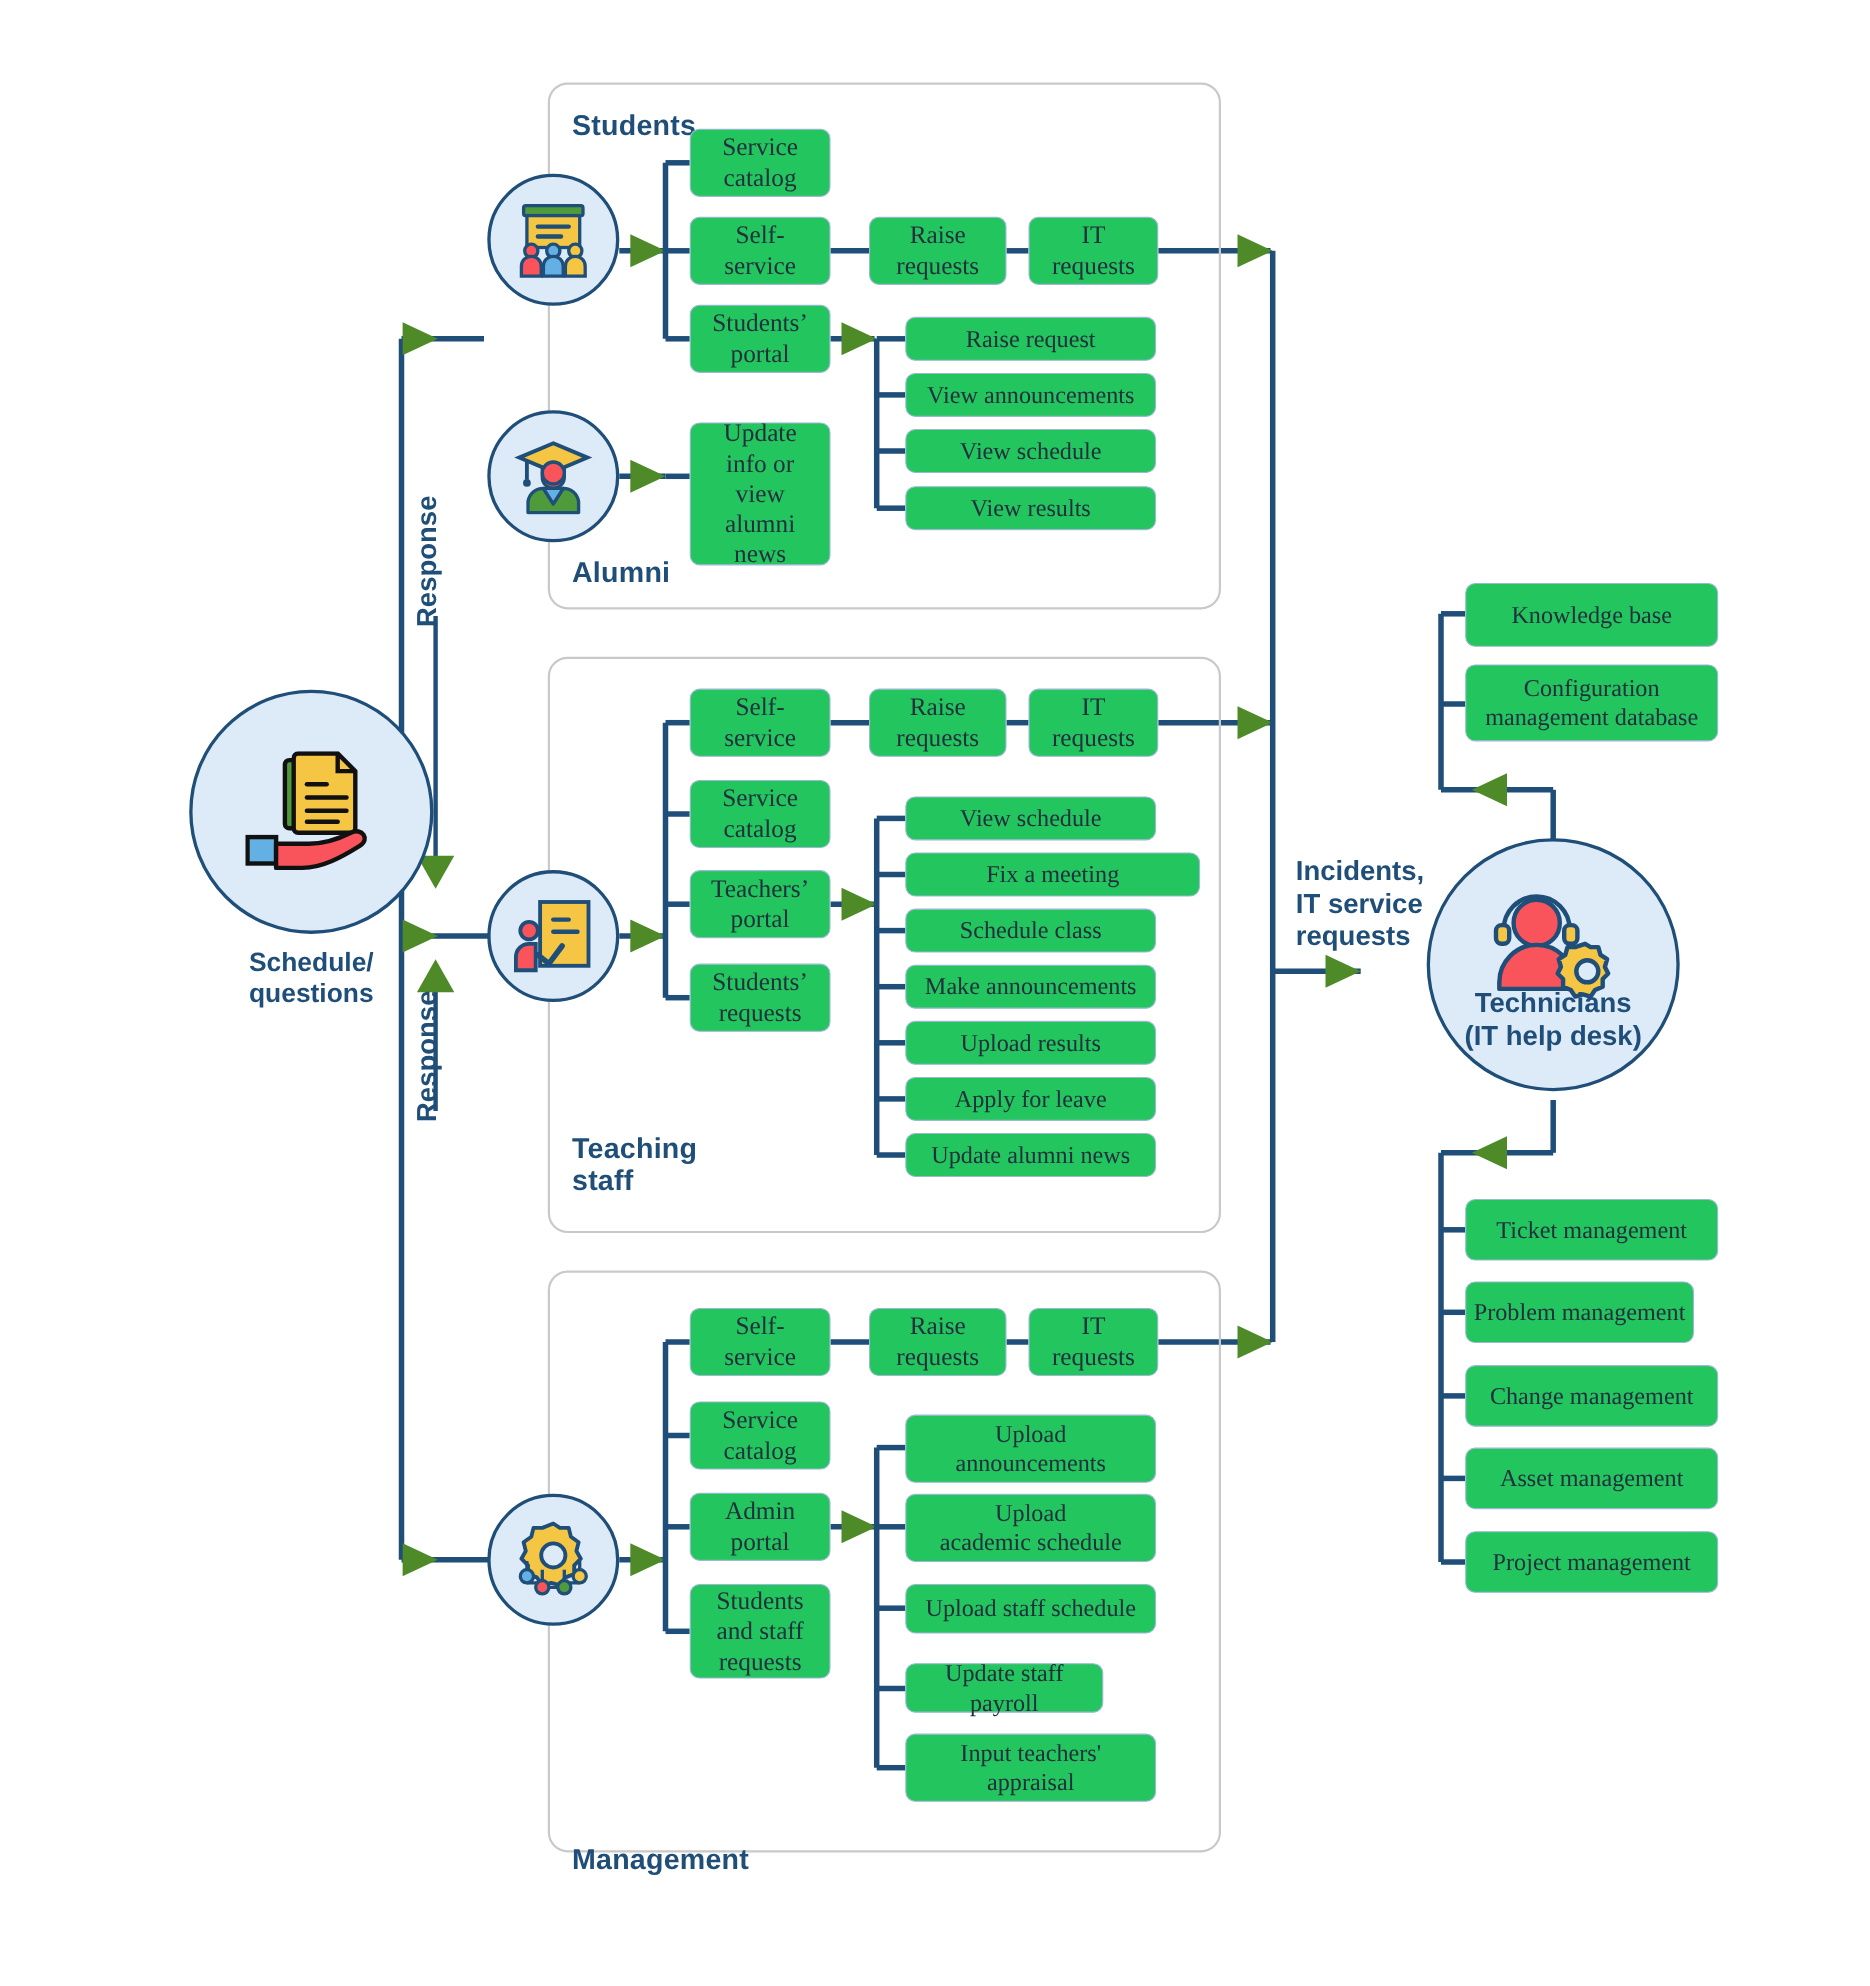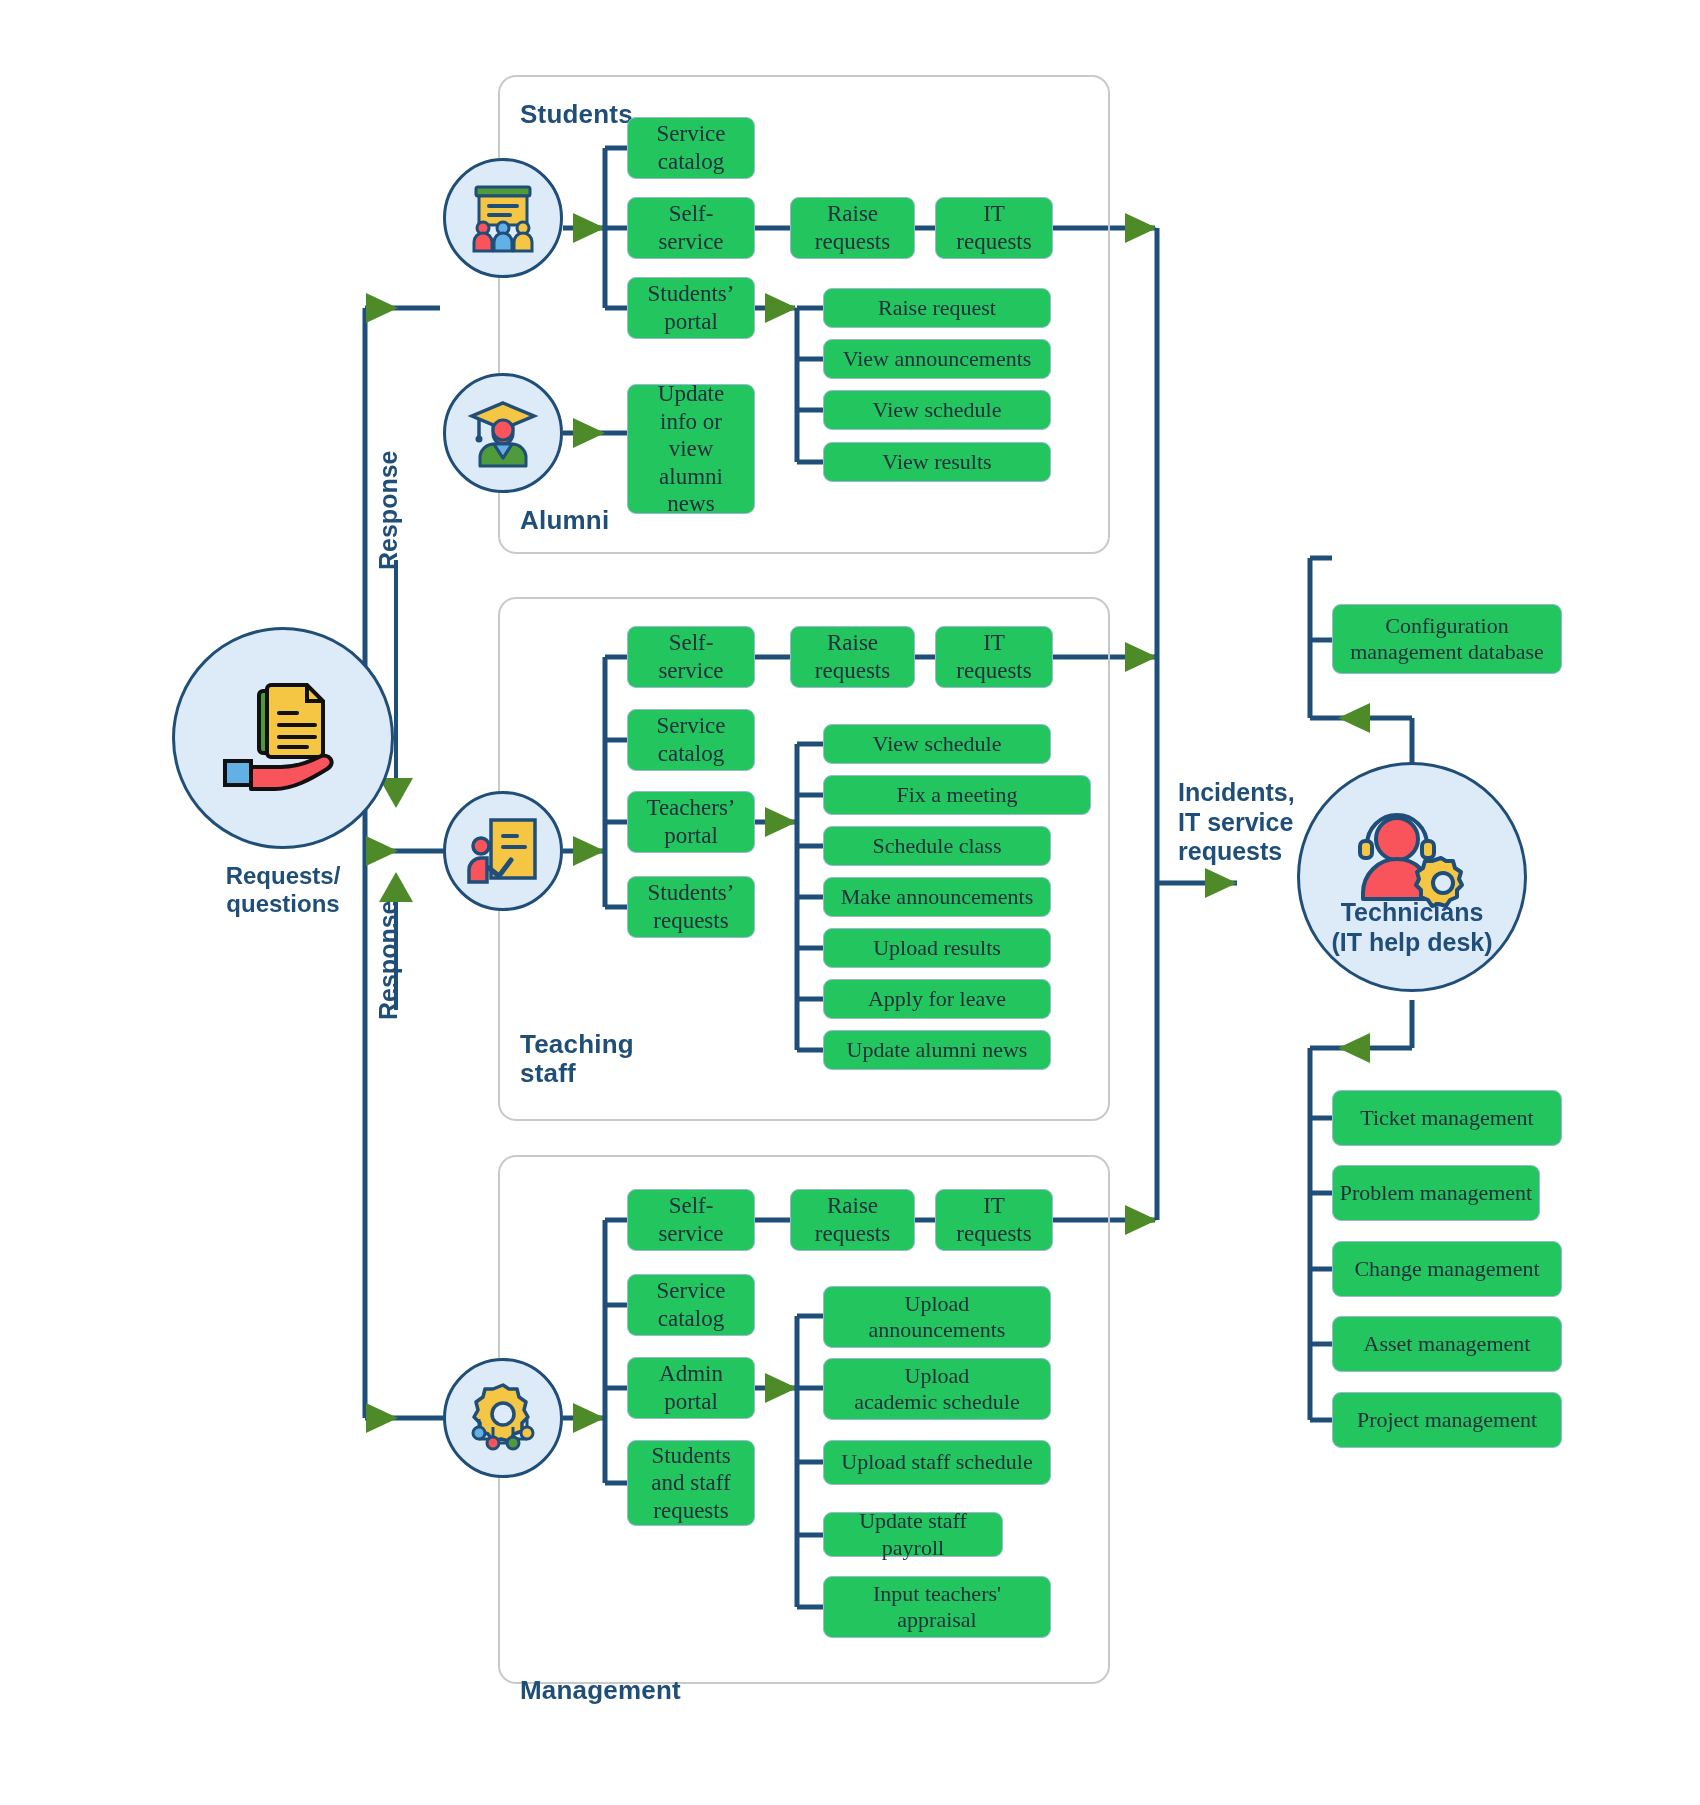--- a/index.html
+++ b/index.html
@@ -177,21 +177,21 @@
       <g stroke="#111" stroke-width="4" stroke-linecap="round">
         <line x1="56" y1="30" x2="74" y2="30"></line>
           <line x1="56" y1="42" x2="92" y2="42"></line>
         <line x1="56" y1="54" x2="92" y2="54"></line>
           <line x1="56" y1="64" x2="84" y2="64"></line>
       </g>
       <rect x="2" y="78" width="26" height="24" fill="#63b0e5" stroke="#111" stroke-width="4"></rect>
       <path d="M28 84 h30 c14 0 26 -4 38 -10 c10 -5 18 6 8 12 c-16 10 -34 20 -52 20 h-24z" fill="#f9545c" stroke="#111" stroke-width="4" stroke-linejoin="round"></path>
     </svg>
   </div>
-  <div class="actor-caption" style="left:133px;top:862px;width:300px;">Requests/
+  <div class="actor-caption" style="left:133px;top:862px;width:300px;">Schedule/
 questions</div>
 
   <div class="flow-label vert" style="left:374px;top:570px;">Response</div>
   <div class="flow-label vert" style="left:374px;top:1020px;">Response</div>
 
   <div class="actor" style="left:443px;top:158px;width:120px;height:120px;">
     <svg width="74" height="70" viewBox="0 0 74 70">
       <rect x="10" y="4" width="54" height="9" rx="2" fill="#4f9a3b" stroke="#1f4e79" stroke-width="3"></rect>
       <rect x="13" y="13" width="48" height="29" fill="#f5c544" stroke="#1f4e79" stroke-width="3"></rect>
       <g stroke="#1f4e79" stroke-width="4" stroke-linecap="round">
@@ -332,20 +332,21 @@
       <path d="M79 56 v8 a9 9 0 0 1 -9 9 h-9" fill="none" stroke="#1f4e79" stroke-width="4"></path>
       <circle cx="48" cy="38" r="21" fill="#f9545c" stroke="#1f4e79" stroke-width="4"></circle>
       <path d="M14 98 v-6 a34 34 0 0 1 68 0 v6z" fill="#f9545c" stroke="#1f4e79" stroke-width="4" stroke-linejoin="round"></path>
       <path d="M92 57 l5 3 h7 l2 7 l6 4 l-2 7 l3 6 l-5 5 v7 l-7 3 l-4 6 l-7 -2 l-7 2 l-4 -6 l-7 -3 v-7 l-5 -5 l3 -6 l-2 -7 l6 -4 l2 -7 h7z" fill="#f5c544" stroke="#1f4e79" stroke-width="4" stroke-linejoin="round"></path>
       <circle cx="94" cy="82" r="10" fill="#ddeaf8" stroke="#1f4e79" stroke-width="4"></circle>
     </svg>
   </div>
   <div class="tech-caption" style="left:1262px;top:898px;">Technicians
 (IT help desk)</div>
 
+  <div class="node sm" style="left:1332px;top:530px;width:230px;height:58px;white-space:pre-line;">Knowledge base</div>
   <div class="node sm" style="left:1332px;top:604px;width:230px;height:70px;white-space:pre-line;">Configuration
 management database</div>
 
   <div class="node sm" style="left:1332px;top:1090px;width:230px;height:56px;">Ticket management</div>
   <div class="node sm" style="left:1332px;top:1165px;width:208px;height:56px;">Problem management</div>
   <div class="node sm" style="left:1332px;top:1241px;width:230px;height:56px;">Change management</div>
   <div class="node sm" style="left:1332px;top:1316px;width:230px;height:56px;">Asset management</div>
   <div class="node sm" style="left:1332px;top:1392px;width:230px;height:56px;">Project management</div>
 
 </div>

